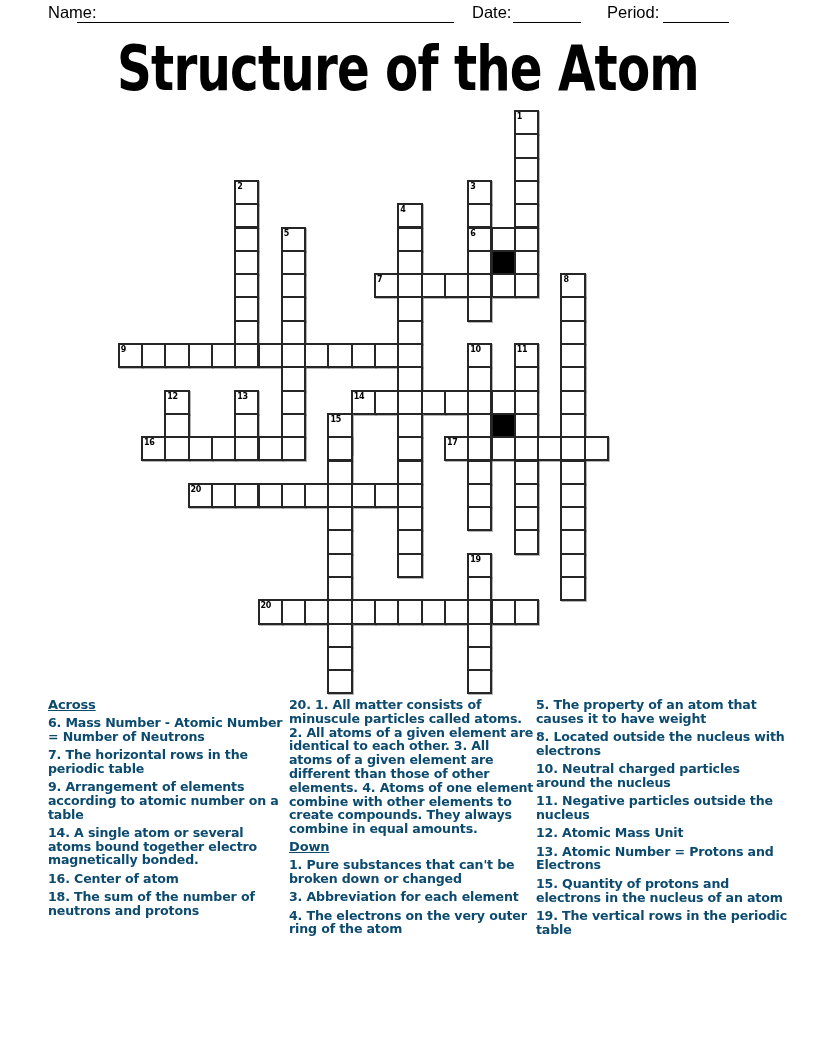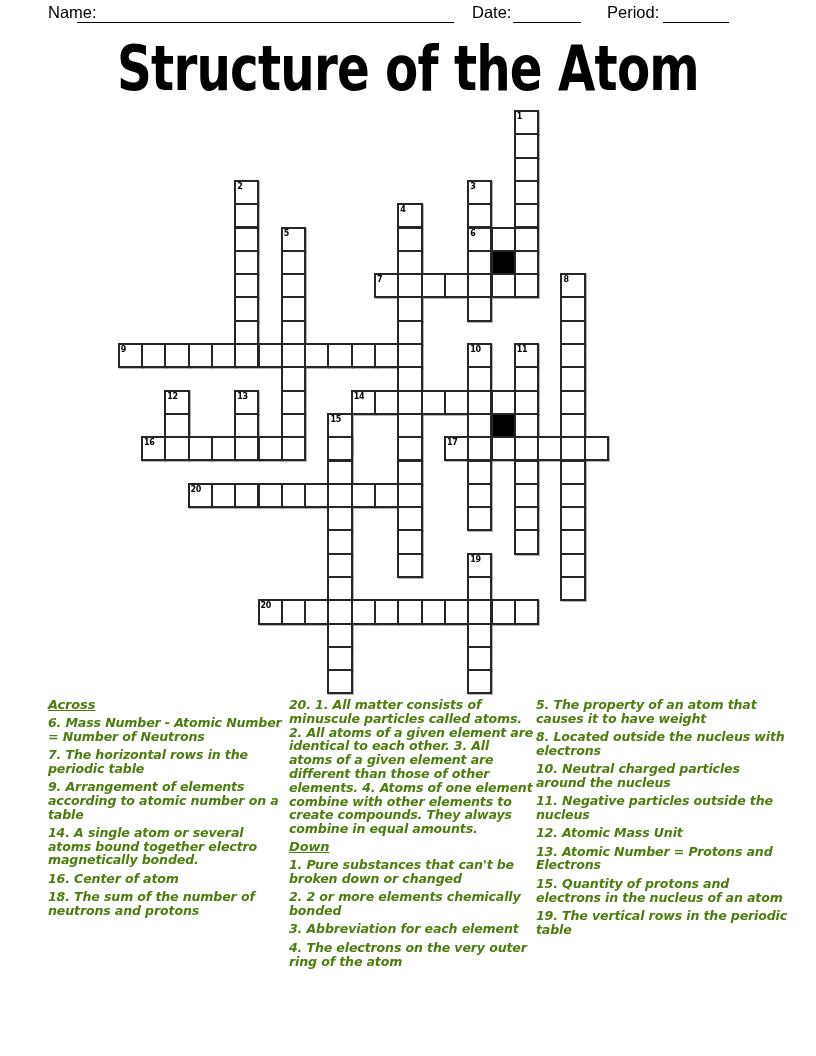--- a/index.html
+++ b/index.html
@@ -19,21 +19,21 @@
   
   #grid{position:absolute;left:0;top:0;width:816px;height:700px;}
   .cell{position:absolute;box-sizing:border-box;background:#ffffff;
         border:2px solid #262626;box-shadow:1px 1px 0 rgba(120,120,120,0.55);}
   .cell.black{background:#000000;}
   .cell .num{position:absolute;top:0px;left:1px;font-family:"DejaVu Sans",sans-serif;
              font-weight:bold;font-size:8px;line-height:9px;letter-spacing:-0.3px;color:#000;}
 
   
   .clue-col{position:absolute;top:698px;font-family:"DejaVu Sans",sans-serif;
-            font-weight:bold;font-size:12.6px;line-height:13.8px;letter-spacing:-0.15px;color:#4d7c0f;font-style:italic;}
+            font-weight:bold;font-size:12.6px;line-height:13.8px;letter-spacing:-0.15px;color:#0c4a6e;}
   #col0{left:48px;width:242px;}
   #col1{left:289px;width:245px;}
   #col2{left:536px;width:252px;}
   .clue-heading{text-decoration:underline;margin:0 0 4px 0;font-size:13px;}
   p.clue{margin:0 0 4.5px 0;}
 </style>
 </head>
 <body>
 
 <div class="page">
@@ -250,21 +250,20 @@
         <p class="clue"><span>7.</span><span> The horizontal rows in the periodic table</span></p>
         <p class="clue"><span>9.</span><span> Arrangement of elements according to atomic number on a table</span></p>
         <p class="clue"><span>14.</span><span> A single atom or several atoms bound together electro magnetically bonded.</span></p>
         <p class="clue"><span>16.</span><span> Center of atom</span></p>
         <p class="clue"><span>18.</span><span> The sum of the number of neutrons and protons</span></p>
       </div>
     <div class="clue-col" id="col1">
         <p class="clue"><span>20.</span><span> 1. All matter consists of minuscule particles called atoms. 2. All atoms of a given element are identical to each other. 3. All atoms of a given element are different than those of other elements. 4. Atoms of one element combine with other elements to create compounds. They always combine in equal amounts.</span></p>
         <div class="clue-heading">Down</div>
         <p class="clue"><span>1.</span><span> Pure substances that can't be broken down or changed</span></p>
-        <p class="clue"><span>2.</span><span> 2 or more elements chemically bonded</span></p>
         <p class="clue"><span>3.</span><span> Abbreviation for each element</span></p>
         <p class="clue"><span>4.</span><span> The electrons on the very outer ring of the atom</span></p>
       </div>
     <div class="clue-col" id="col2">
         <p class="clue"><span>5.</span><span> The property of an atom that causes it to have weight</span></p>
         <p class="clue"><span>8.</span><span> Located outside the nucleus with electrons</span></p>
         <p class="clue"><span>10.</span><span> Neutral charged particles around the nucleus</span></p>
         <p class="clue"><span>11.</span><span> Negative particles outside the nucleus</span></p>
         <p class="clue"><span>12.</span><span> Atomic Mass Unit</span></p>
         <p class="clue"><span>13.</span><span> Atomic Number = Protons and Electrons</span></p>

